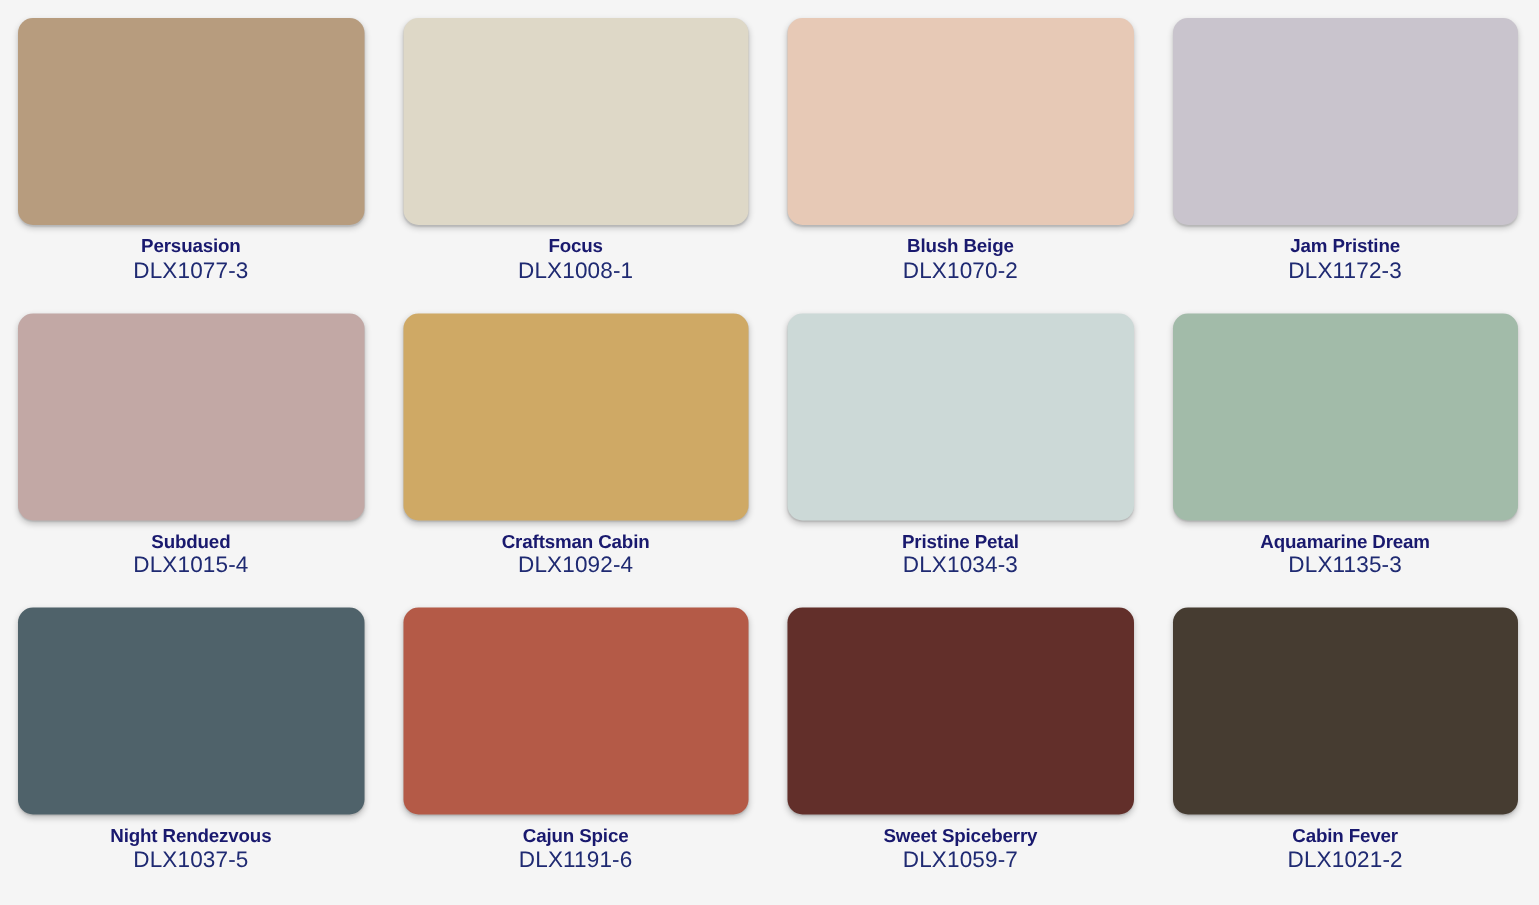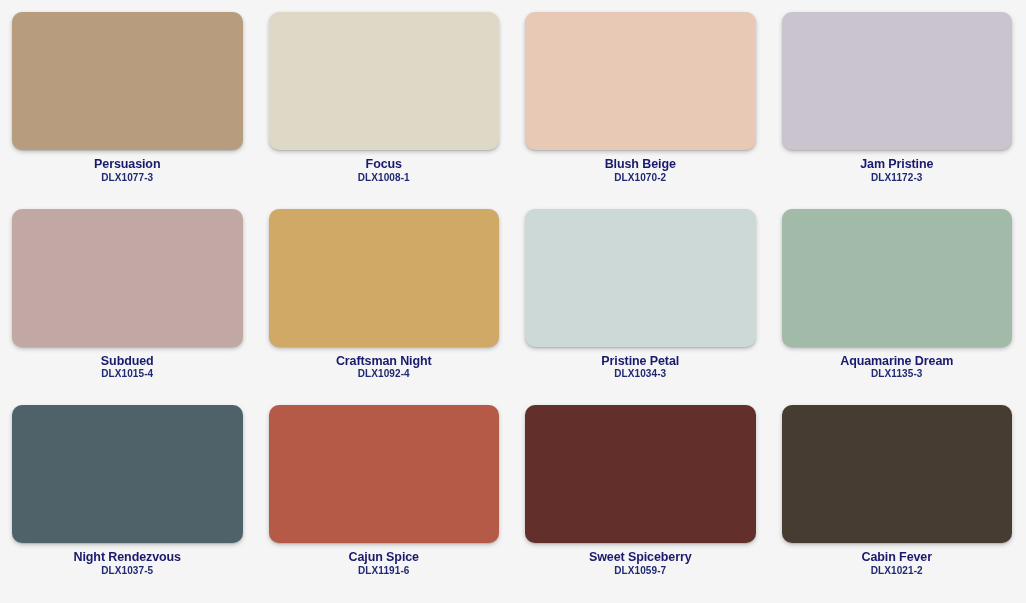--- a/index.html
+++ b/index.html
@@ -54,22 +54,22 @@
     display: block;
     font-size: 12.5px;
     font-weight: bold;
     color: #19196e;
     letter-spacing: -0.1px;
     white-space: nowrap;
   }
 
   .swatch-code {
     display: block;
-    font-size: 10px;
-    font-weight: bold;
+    font-size: 15px;
+    font-weight: normal;
     color: #1f2a72;
     letter-spacing: 0.1px;
     white-space: nowrap;
   }
 </style>
 </head>
 <body>
 
 <div id="swatch-grid" style="background: rgb(245, 245, 245); grid-template-columns: repeat(4, 1fr); grid-template-rows: repeat(3, 1fr);">
     <div class="swatch-card">
@@ -103,21 +103,21 @@
     <div class="swatch-card">
       <div class="swatch-chip" style="background-color: rgb(194, 168, 165);"></div>
       <div class="swatch-caption">
         <span class="swatch-name">Subdued</span>
         <span class="swatch-code">DLX1015-4</span>
       </div>
     </div>
     <div class="swatch-card">
       <div class="swatch-chip" style="background-color: rgb(207, 169, 101);"></div>
       <div class="swatch-caption">
-        <span class="swatch-name">Craftsman Night</span>
+        <span class="swatch-name">Craftsman Cabin</span>
         <span class="swatch-code">DLX1092-4</span>
       </div>
     </div>
     <div class="swatch-card">
       <div class="swatch-chip" style="background-color: rgb(204, 217, 215);"></div>
       <div class="swatch-caption">
         <span class="swatch-name">Pristine Petal</span>
         <span class="swatch-code">DLX1034-3</span>
       </div>
     </div>

